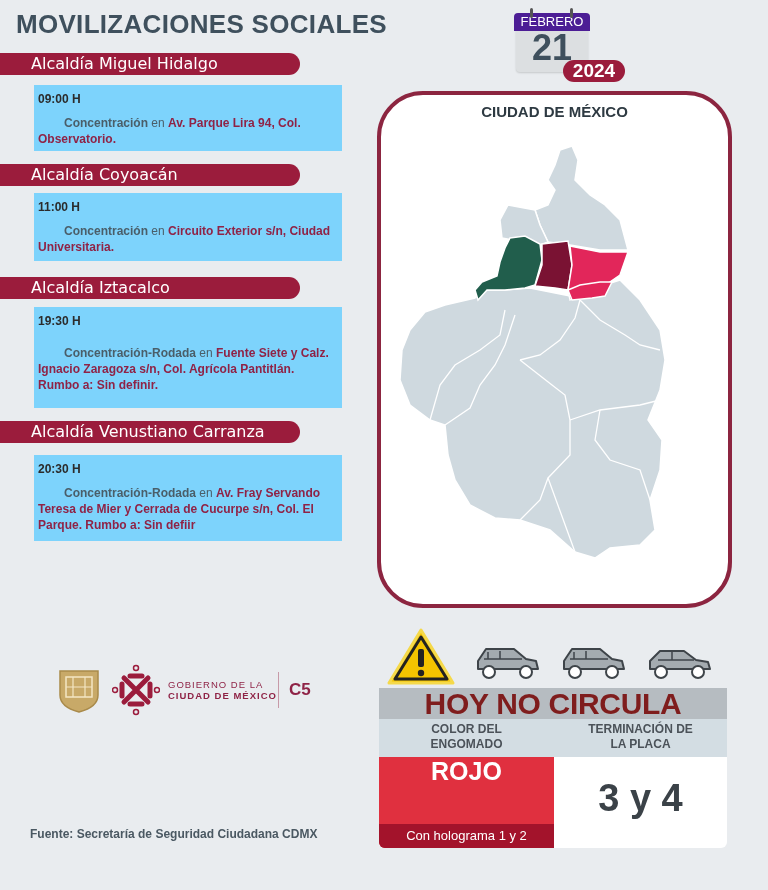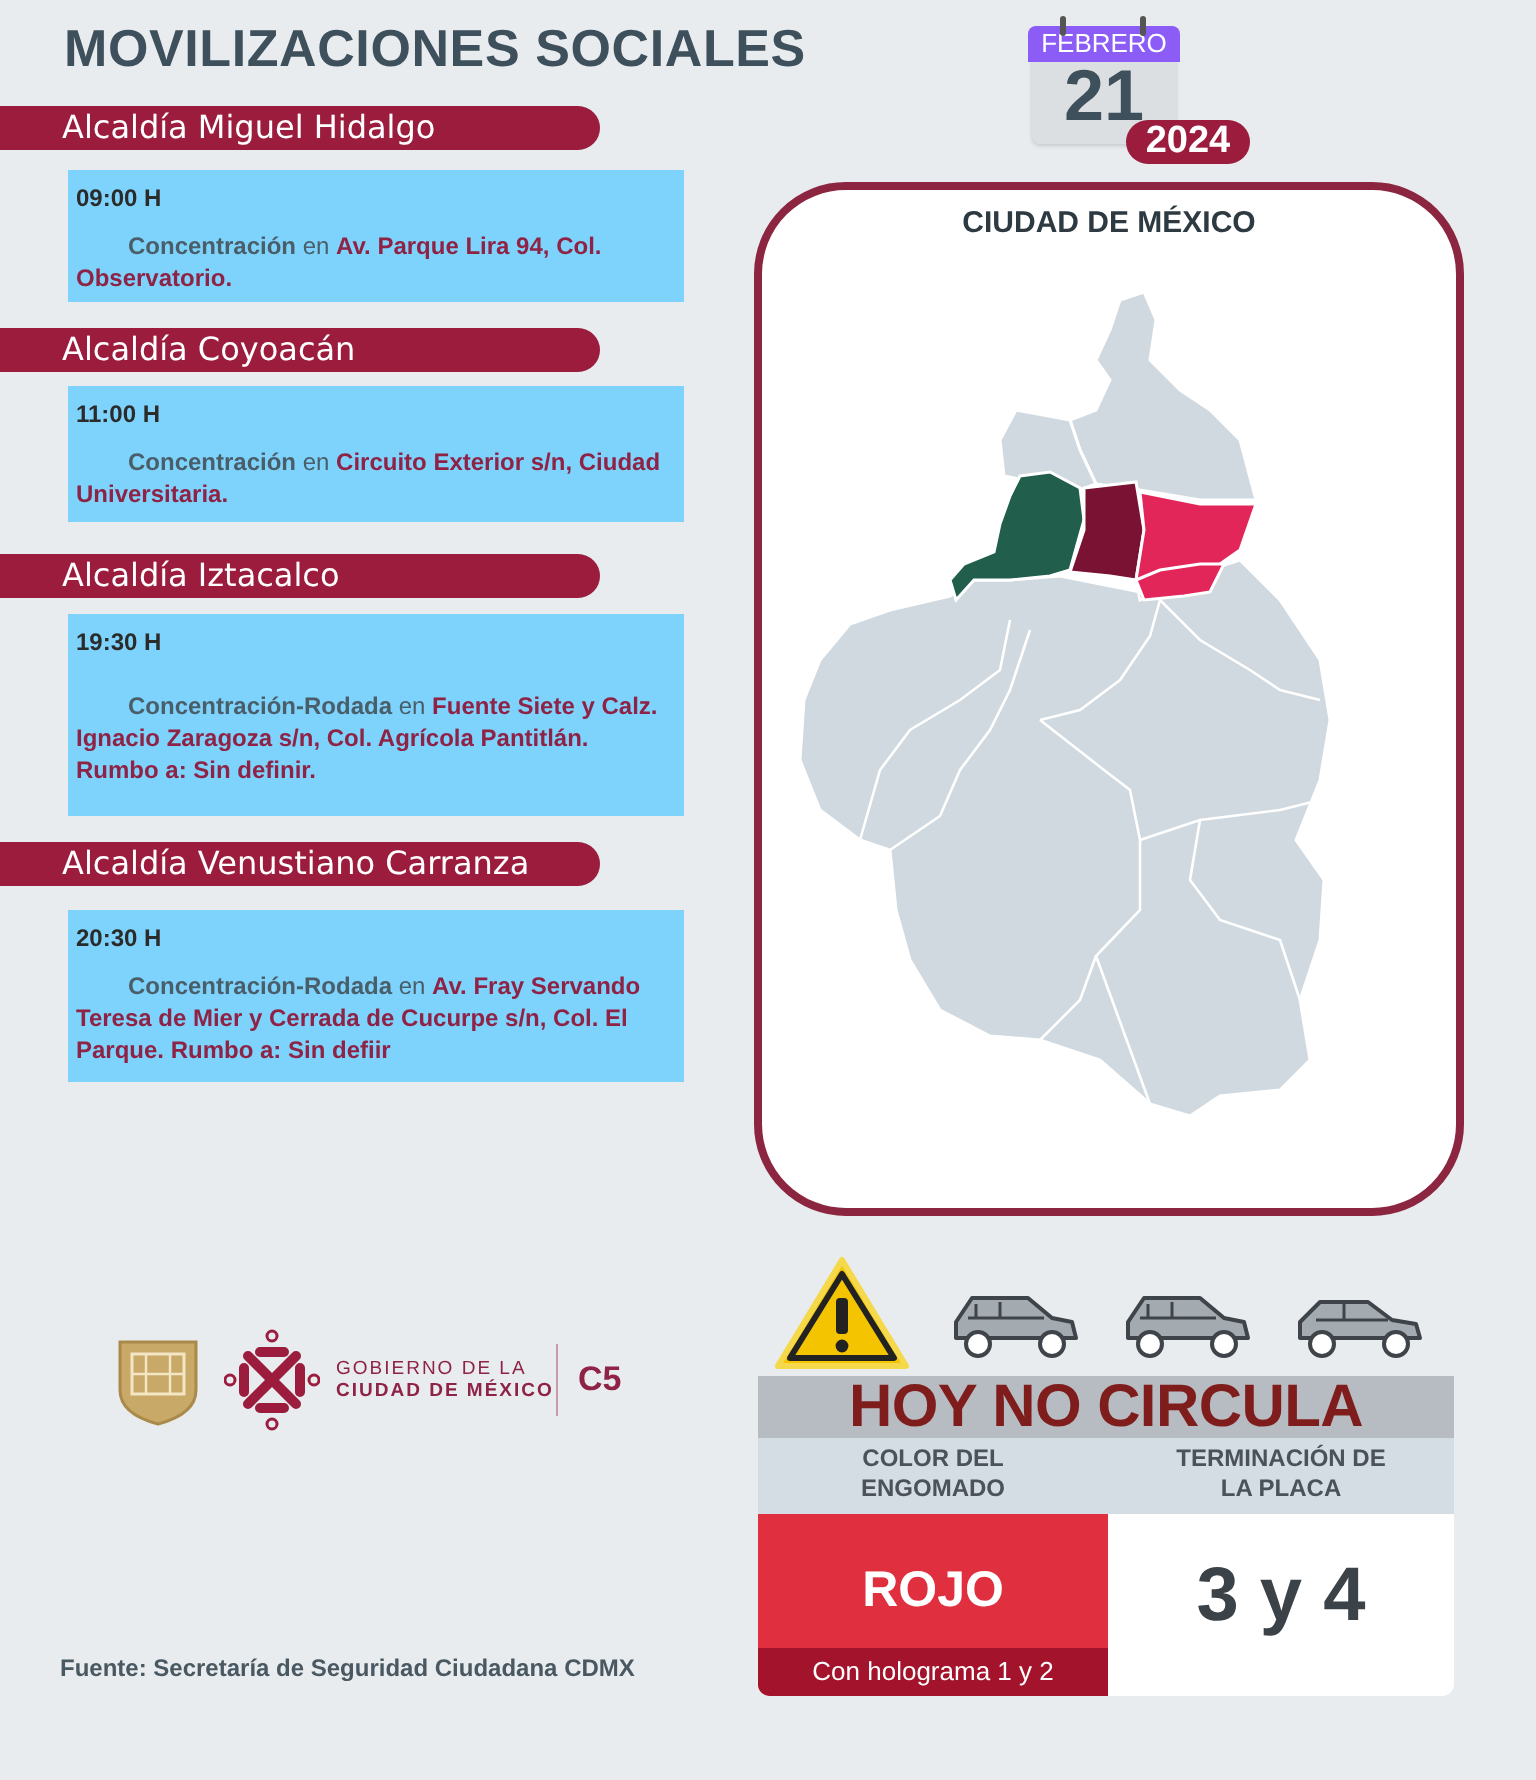--- a/index.html
+++ b/index.html
@@ -1,32 +1,32 @@
 <!DOCTYPE html>
 <html><head>
 <meta charset="utf-8">
 <style>
   * { box-sizing: border-box; margin: 0; padding: 0; }
   html, body { width: 768px; height: 890px; overflow: hidden; }
   body { background: #e9ecef; font-family: "Liberation Sans", sans-serif; position: relative; color: #333; }
 
-  .title { position: absolute; left: 32px; top: 9px; font-size: 26px; font-weight: bold; color: #3f505d; letter-spacing: 0.3px; }
+  .title { position: absolute; left: 16px; top: 9px; font-size: 26px; font-weight: bold; color: #3f505d; letter-spacing: 0.3px; }
 
   .alc-banner { position: absolute; left: 0; width: 300px; height: 22px; background: #9b1c3c; border-radius: 0 12px 12px 0; color: #fff; font-size: 16px; line-height: 22px; padding-left: 31px; font-family: "DejaVu Sans", sans-serif; font-weight: normal; }
   .event-card { position: absolute; left: 34px; width: 308px; background: #7dd3fc; padding: 6px 6px 20px 4px; font-size: 12px; line-height: 16px; }
   .ev-time { font-weight: bold; color: #2b2b2b; font-size: 12px; }
   .ev-desc { margin-top: 8px; font-weight: bold; }
   .ev-type { color: #4a5e69; margin-left: 26px; }
   .ev-en { color: #4a5e69; font-weight: normal; }
   .ev-place { color: #8f2346; }
 
   
   .cal { position: absolute; left: 514px; top: 8px; width: 76px; height: 64px; }
   .cal-body { position: absolute; left: 2px; top: 6px; width: 72px; height: 58px; background: #dcdfe1; border-radius: 4px; box-shadow: 0 1px 2px rgba(0,0,0,0.15); }
-  .cal-head { position: absolute; left: 0; top: 5px; width: 76px; height: 18px; background: #8b5cf6; border-radius: 4px 4px 0 0; color: #fff; font-size: 13px; text-align: center; line-height: 18px; font-family: "Liberation Sans", sans-serif; }
+  .cal-head { position: absolute; left: 0; top: 5px; width: 76px; height: 18px; background: #4c1d95; border-radius: 4px 4px 0 0; color: #fff; font-size: 13px; text-align: center; line-height: 18px; font-family: "Liberation Sans", sans-serif; }
   .cal-ring { position: absolute; top: 0; width: 3px; height: 10px; background: #555; border-radius: 2px; }
   .cal-day { position: absolute; left: 0; top: 24px; width: 76px; text-align: center; font-size: 36px; font-weight: bold; color: #3f505d; line-height: 32px; }
   .year-pill { position: absolute; left: 563px; top: 60px; width: 62px; height: 22px; background: #9b1c3c; border-radius: 11px; color: #fff; font-weight: bold; font-size: 19px; text-align: center; line-height: 22px; }
 
   
   .map-frame { position: absolute; left: 377px; top: 91px; width: 355px; height: 517px; border: 4px solid #8c2540; border-radius: 46px; background: #fff; overflow: hidden; }
   .map-title { position: absolute; top: 8px; left: 0; width: 100%; text-align: center; font-size: 15px; font-weight: bold; color: #2e3a42; }
   .map-svg { position: absolute; left: 0; top: 0; }
 
   
@@ -39,21 +39,21 @@
 
   .source { position: absolute; left: 30px; top: 827px; font-size: 12px; font-weight: bold; color: #4a5862; }
 
   
   .warn { position: absolute; left: 386px; top: 627px; width: 70px; height: 60px; }
   .car { position: absolute; top: 645px; width: 68px; height: 36px; }
   .hnc-head { position: absolute; left: 379px; top: 688px; width: 348px; height: 31px; background: #b6bcc1; color: #7f1d1d; font-size: 30px; font-weight: bold; text-align: center; line-height: 31px; letter-spacing: -0.3px; }
   .hnc-cols { position: absolute; left: 379px; top: 719px; width: 348px; height: 38px; background: #d3dde3; }
   .hnc-col-label { position: absolute; top: 3px; font-size: 12px; font-weight: bold; color: #4b5259; text-align: center; line-height: 15px; }
   .hnc-red { position: absolute; left: 379px; top: 757px; width: 175px; height: 91px; background: #e0303f; border-radius: 0 0 0 6px; overflow: hidden; }
-  .hnc-red-label { position: absolute; top: 24px; width: 100%; text-align: center; color: #fff; font-size: 25px; font-weight: bold; }
+  .hnc-red-label { position: absolute; top: 0; width: 100%; text-align: center; color: #fff; font-size: 25px; font-weight: bold; }
   .hnc-holo { position: absolute; bottom: 0; left: 0; width: 100%; height: 24px; background: #a3132b; color: #fff; font-size: 13px; text-align: center; line-height: 24px; }
   .hnc-plate { position: absolute; left: 554px; top: 757px; width: 173px; height: 91px; background: #fff; border-radius: 0 0 6px 0; }
   .hnc-plate-val { position: absolute; top: 20px; width: 100%; text-align: center; color: #3b4248; font-size: 38px; font-weight: bold; }
 </style>
 </head>
 <body>
 
 <div class="title">MOVILIZACIONES SOCIALES</div>
 
 <div class="cal">

